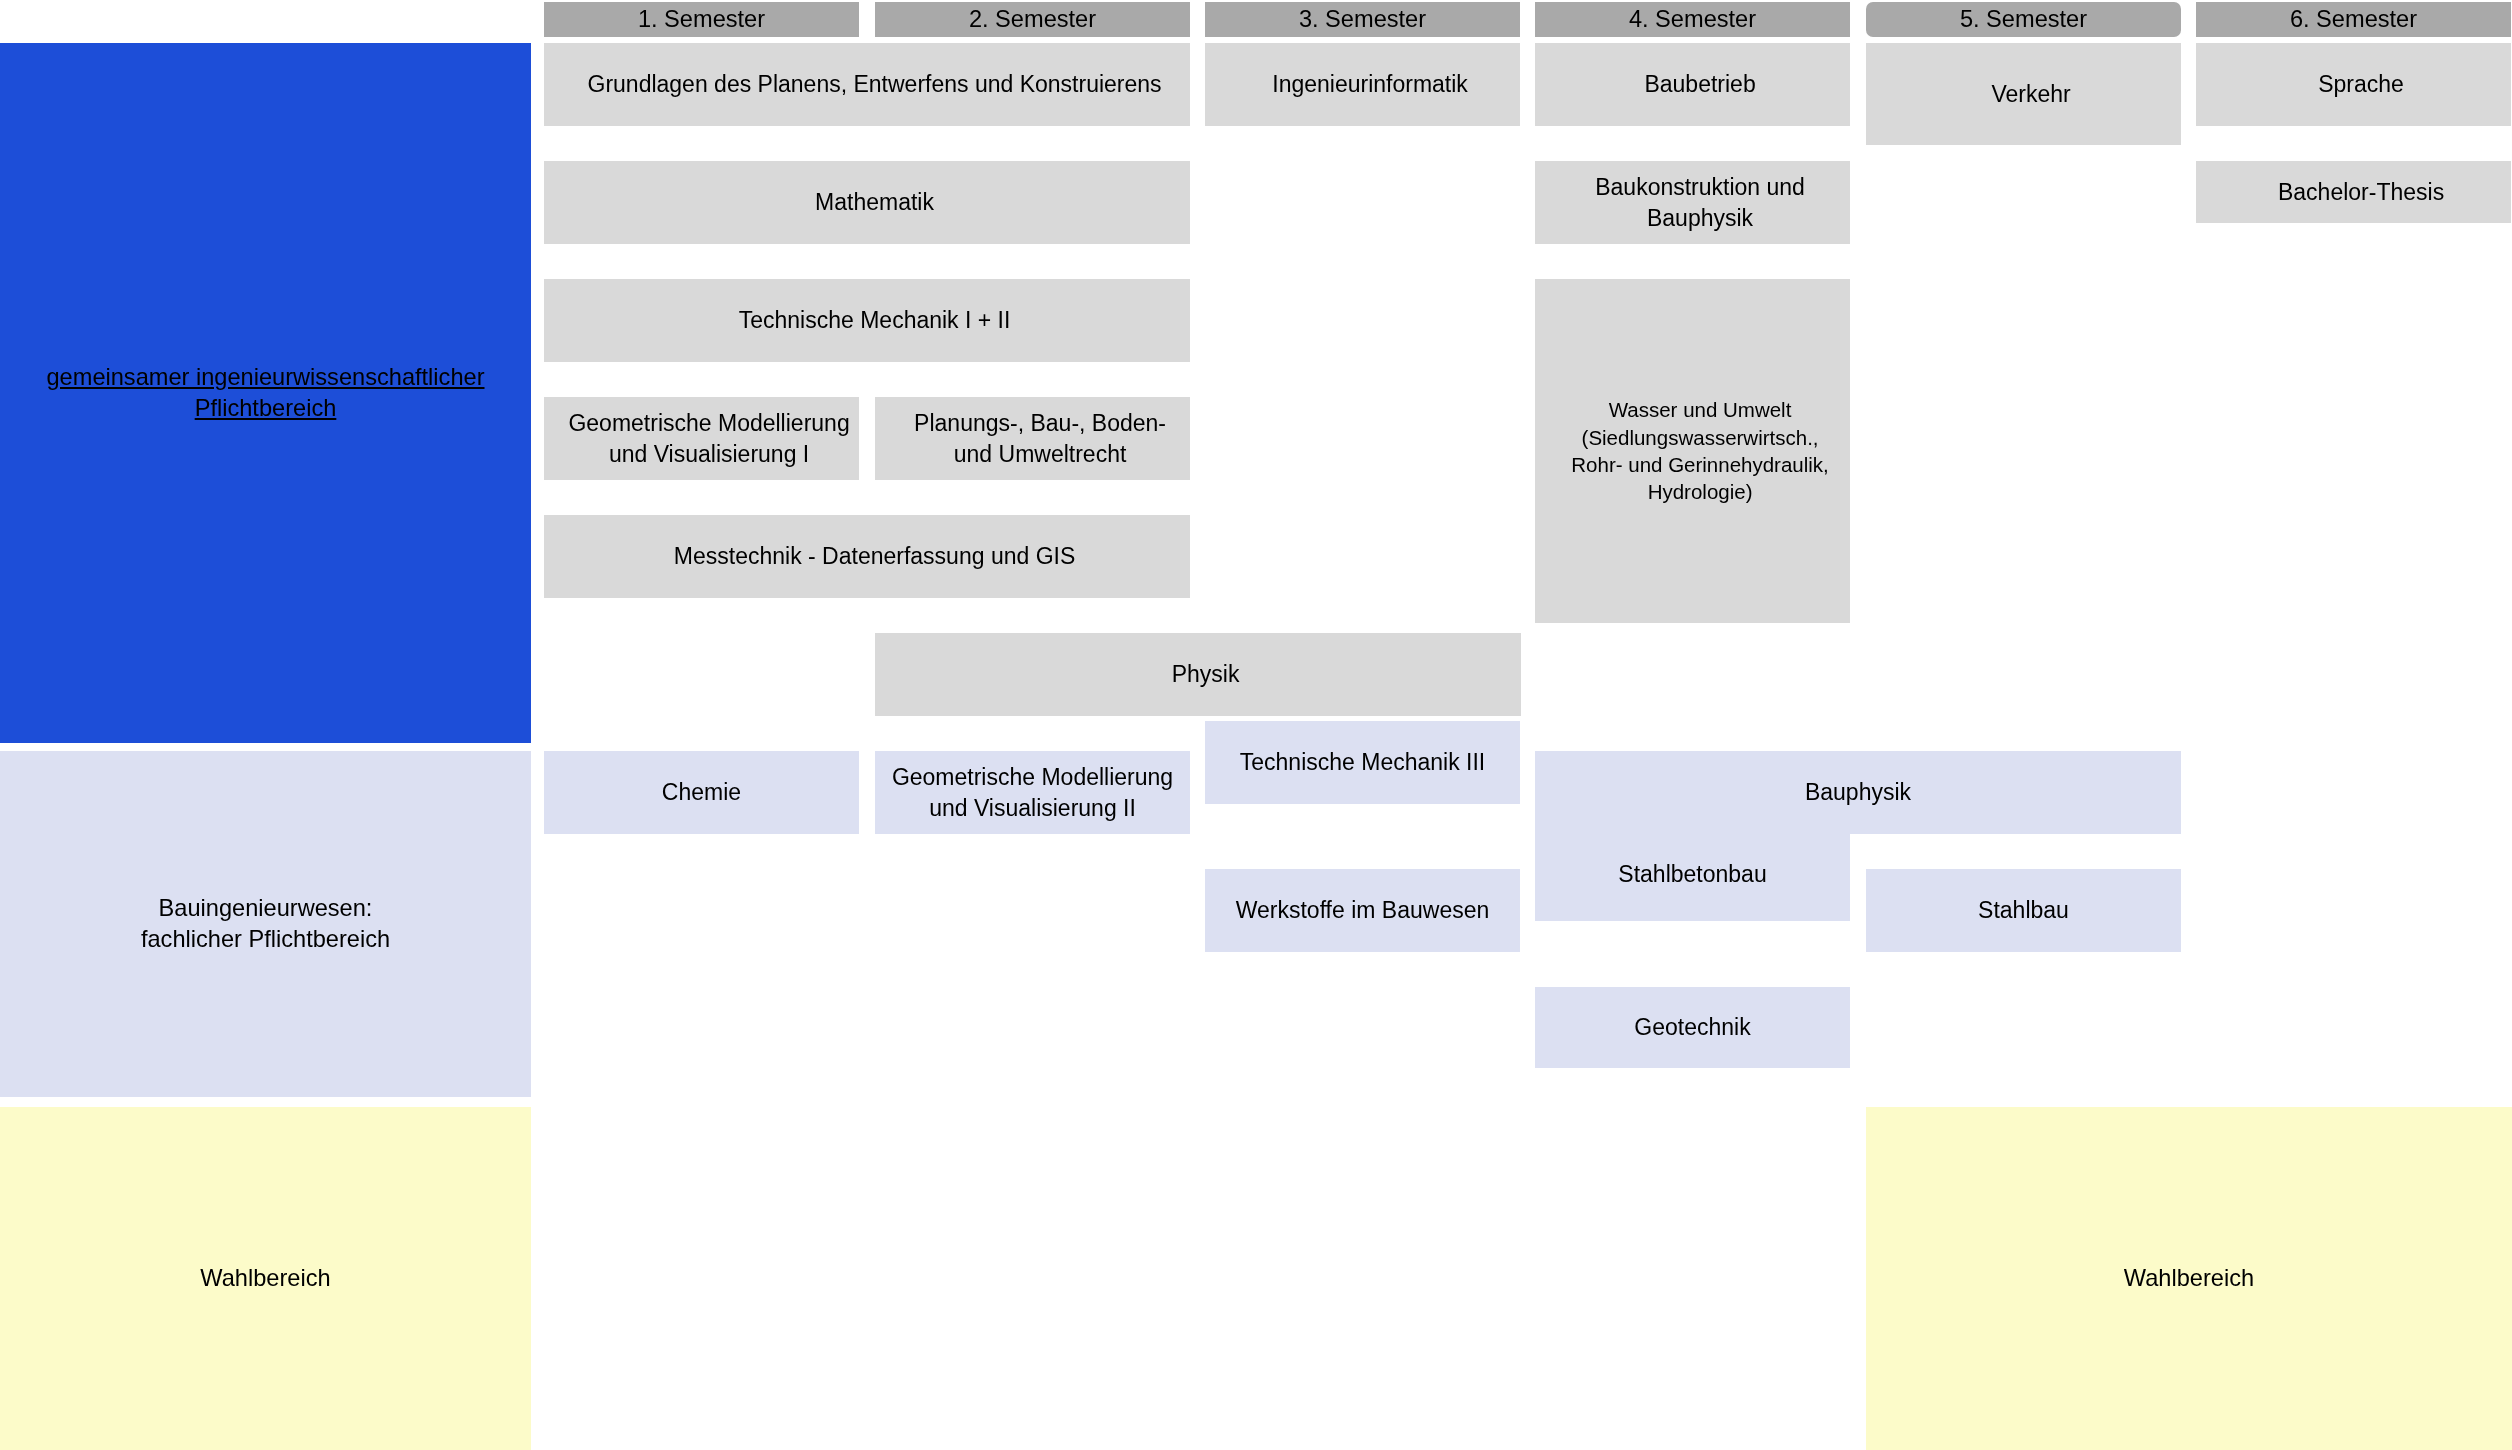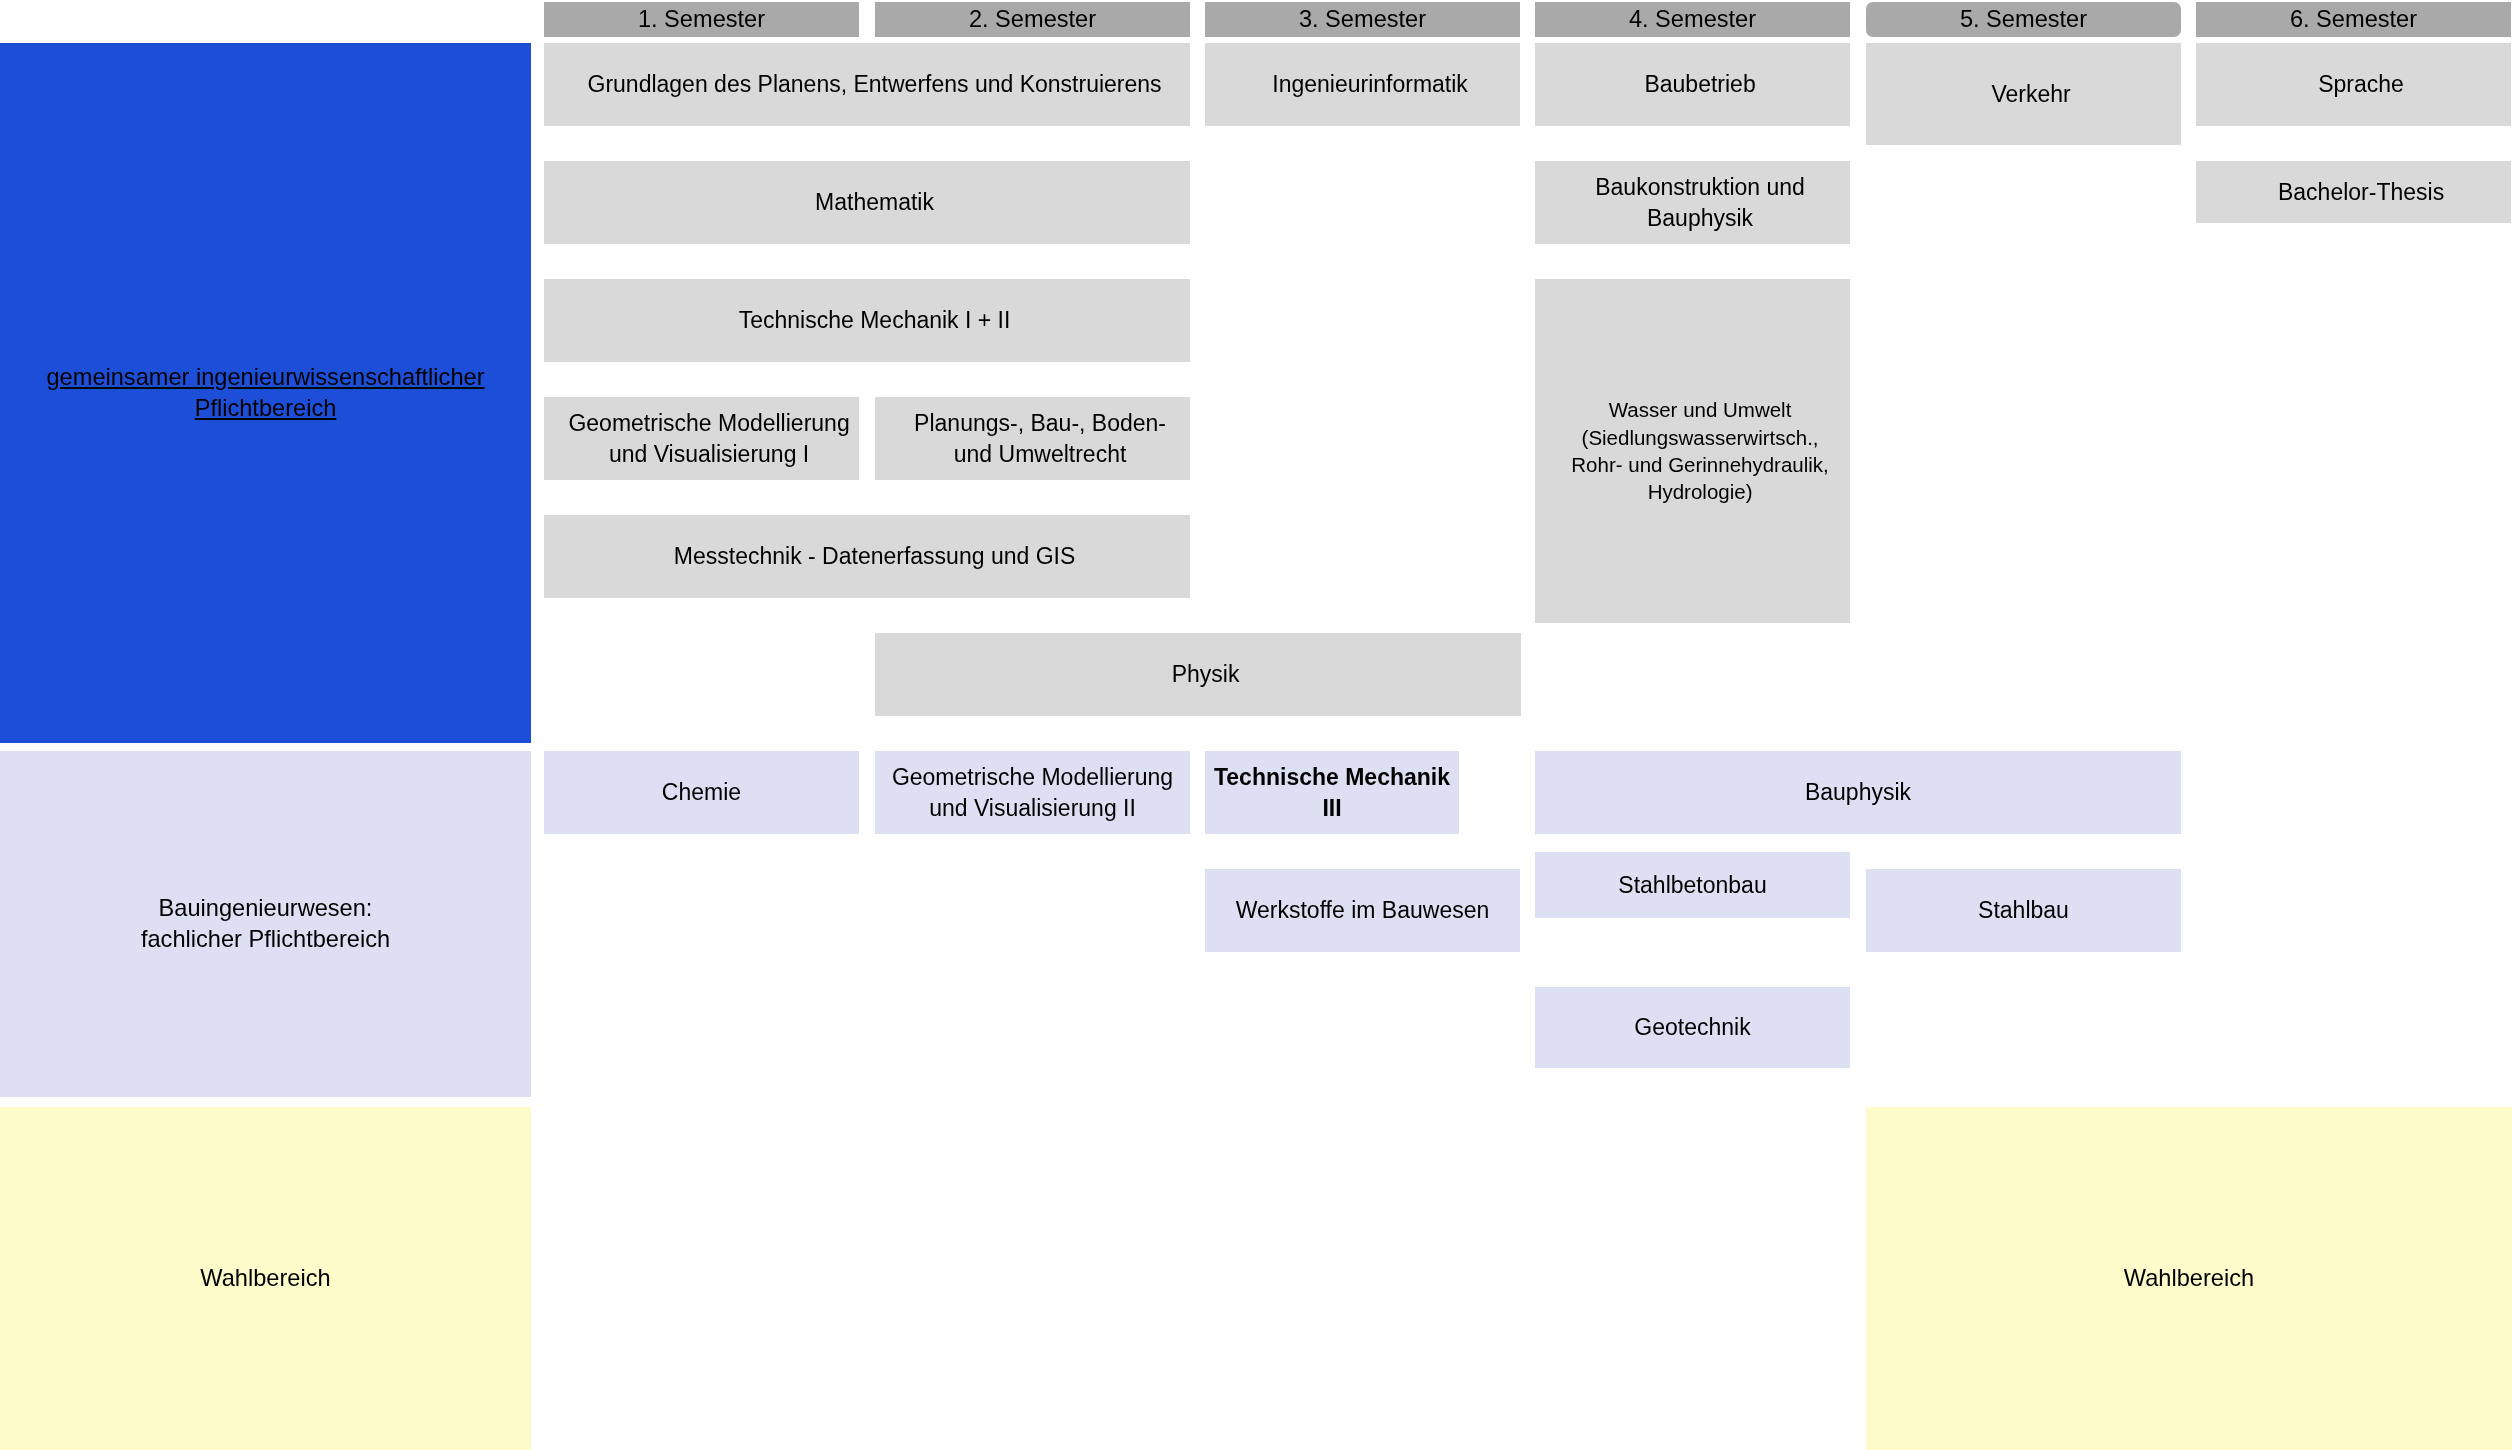--- a/index.html
+++ b/index.html
@@ -102,25 +102,25 @@
 
   <div class="cell course course-grey" style="left:544px; top:397px; width:315px; height:83px;">Geometrische Modellierung und Visualisierung I</div>
   <div class="cell course course-grey" style="left:875px; top:397px; width:315px; height:83px;">Planungs-, Bau-, Boden- und Umweltrecht</div>
 
   <div class="cell course course-grey" style="left:544px; top:515px; width:646px; height:83px;">Messtechnik - Datenerfassung und GIS</div>
 
   <div class="cell course course-grey" style="left:875px; top:633px; width:646px; height:83px;">Physik</div>
 
   <div class="cell course course-blue" style="left:544px; top:751px; width:315px; height:83px;">Chemie</div>
   <div class="cell course course-blue" style="left:875px; top:751px; width:315px; height:83px;">Geometrische Modellierung und Visualisierung II</div>
-  <div class="cell course course-blue" style="left:1205px; top:751px; width:254px; height:83px;font-weight:bold;">Technische Mechanik III</div>
+  <div class="cell course course-blue" style="left:1205px; top:721px; width:315px; height:83px;">Technische Mechanik III</div>
   <div class="cell course course-blue" style="left:1535px; top:751px; width:646px; height:83px;">Bauphysik</div>
 
   <div class="cell course course-blue" style="left:1205px; top:869px; width:315px; height:83px;">Werkstoffe im Bauwesen</div>
-  <div class="cell course course-blue" style="left:1535px; top:852px; width:315px; height:66px;">Stahlbetonbau</div>
+  <div class="cell course course-blue" style="left:1535px; top:828px; width:315px; height:93px;">Stahlbetonbau</div>
   <div class="cell course course-blue" style="left:1866px; top:869px; width:315px; height:83px;">Stahlbau</div>
 
   <div class="cell course course-blue" style="left:1535px; top:987px; width:315px; height:81px;">Geotechnik</div>
 
   <div class="cell area area-yellow wahl-label" style="left:1866px; top:1107px; width:646px; height:343px;">Wahlbereich</div>
 
 </div>
 
 
 </body></html>

